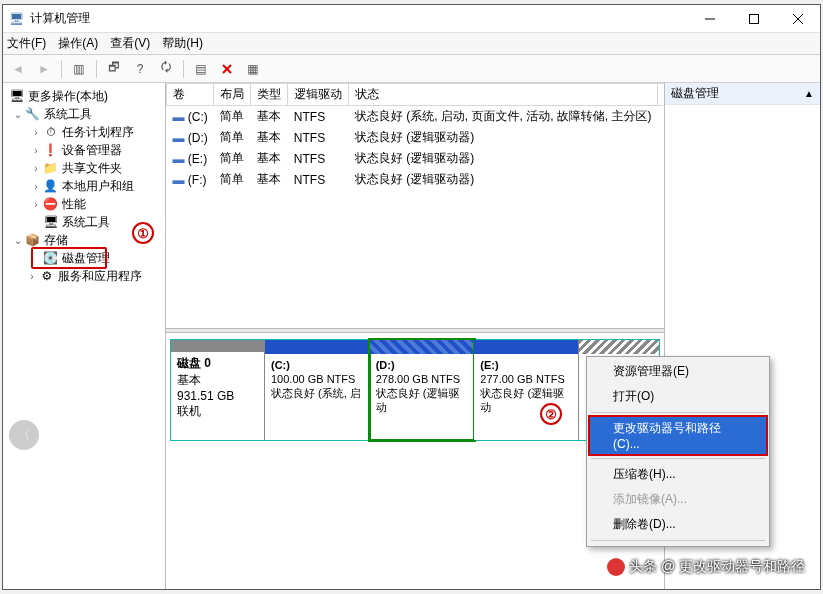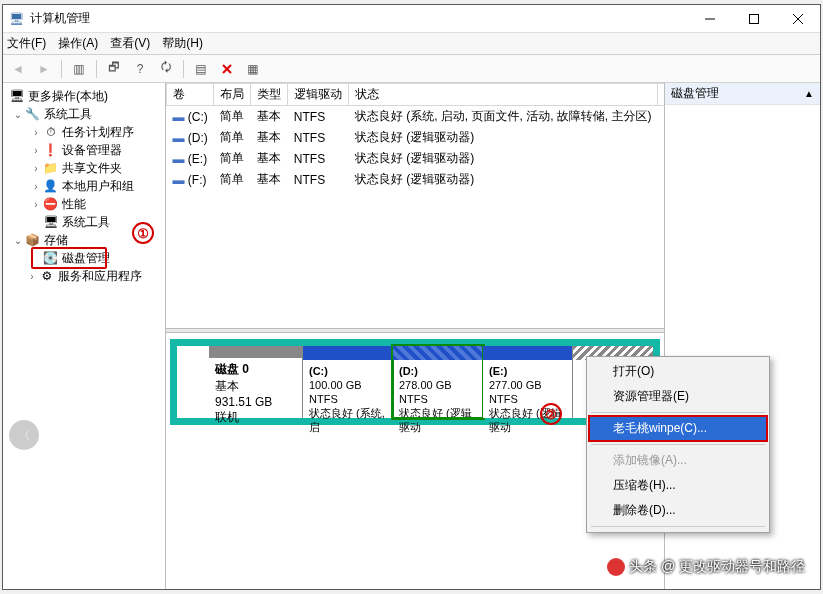--- a/index.html
+++ b/index.html
@@ -35,21 +35,21 @@
 
 .center { flex:1; display:flex; flex-direction:column; border-right:1px solid #bcbcbc; min-width:0; }
 .volumes { flex:0 0 245px; overflow:auto; position:relative; }
 table.vlist { border-collapse:collapse; width:100%; }
 table.vlist th { text-align:left; font-weight:normal; border:1px solid #d7d7d7; background:#fff; padding:2px 6px; height:20px; white-space:nowrap; }
 table.vlist td { padding:2px 6px; white-space:nowrap; }
 .vicon { color:#4472c4; }
 
 .splitter { height:5px; background:#e8e8e8; border-top:1px solid #bcbcbc; border-bottom:1px solid #bcbcbc; }
 .diskmap { flex:1; padding:6px 4px 2px 4px; position:relative; overflow:visible; }
-.disk-row { display:flex; height:86px; border:7px solid #14b8a6;padding-left:32px; }
+.disk-row { display:flex; height:102px; border:1px solid #14b8a6; }
 .disk-head { width:94px; border-right:1px solid #888; padding:4px 6px; background:#fff; }
 .disk-head .bar { height:12px; background:#888; margin:-4px -6px 3px -6px; }
 .part { flex:1; border-right:1px solid #888; position:relative; padding:18px 6px 4px 6px; font-size:11px; line-height:14px; background:#fff; }
 .part:last-child { border-right:none; }
 .part .hdr { position:absolute; top:0; left:0; right:0; height:14px; background:#2050c8; }
 .part.sel { outline:3px solid #0b8b0b; outline-offset:-1px; }
 .part.sel .hdr { background:repeating-linear-gradient(45deg,#2050c8,#2050c8 4px,#4e78d8 4px,#4e78d8 8px); }
 .part.hatched .hdr { background:repeating-linear-gradient(135deg,#888,#888 3px,#fff 3px,#fff 6px); }
 
 .legend { display:flex; align-items:center; gap:10px; padding:4px; border-top:1px solid #bcbcbc; font-size:11px; }
@@ -259,27 +259,27 @@
     <div class="right">
       <div class="right-sub blue">
           <span>磁盘管理</span>
           <span class="arrow">▲</span>
         </div>
     </div>
   </div>
 </div>
 
 <div class="ctxmenu">
+  <div class="mi">资源管理器(E)</div>
   <div class="mi">打开(O)</div>
-  <div class="mi">资源管理器(E)</div>
   <hr>
-  <div class="mi hl">老毛桃winpe(C)...</div>
+  <div class="mi hl">更改驱动器号和路径(C)...</div>
   <hr>
+  <div class="mi">压缩卷(H)...</div>
   <div class="mi disabled">添加镜像(A)...</div>
-  <div class="mi">压缩卷(H)...</div>
   <div class="mi">删除卷(D)...</div>
   <hr>
 
 </div>
 
 <div class="callout" style="left:132px;top:222px">
     <span>①</span>
   </div>
 
 <div class="back-circle">〈</div>

